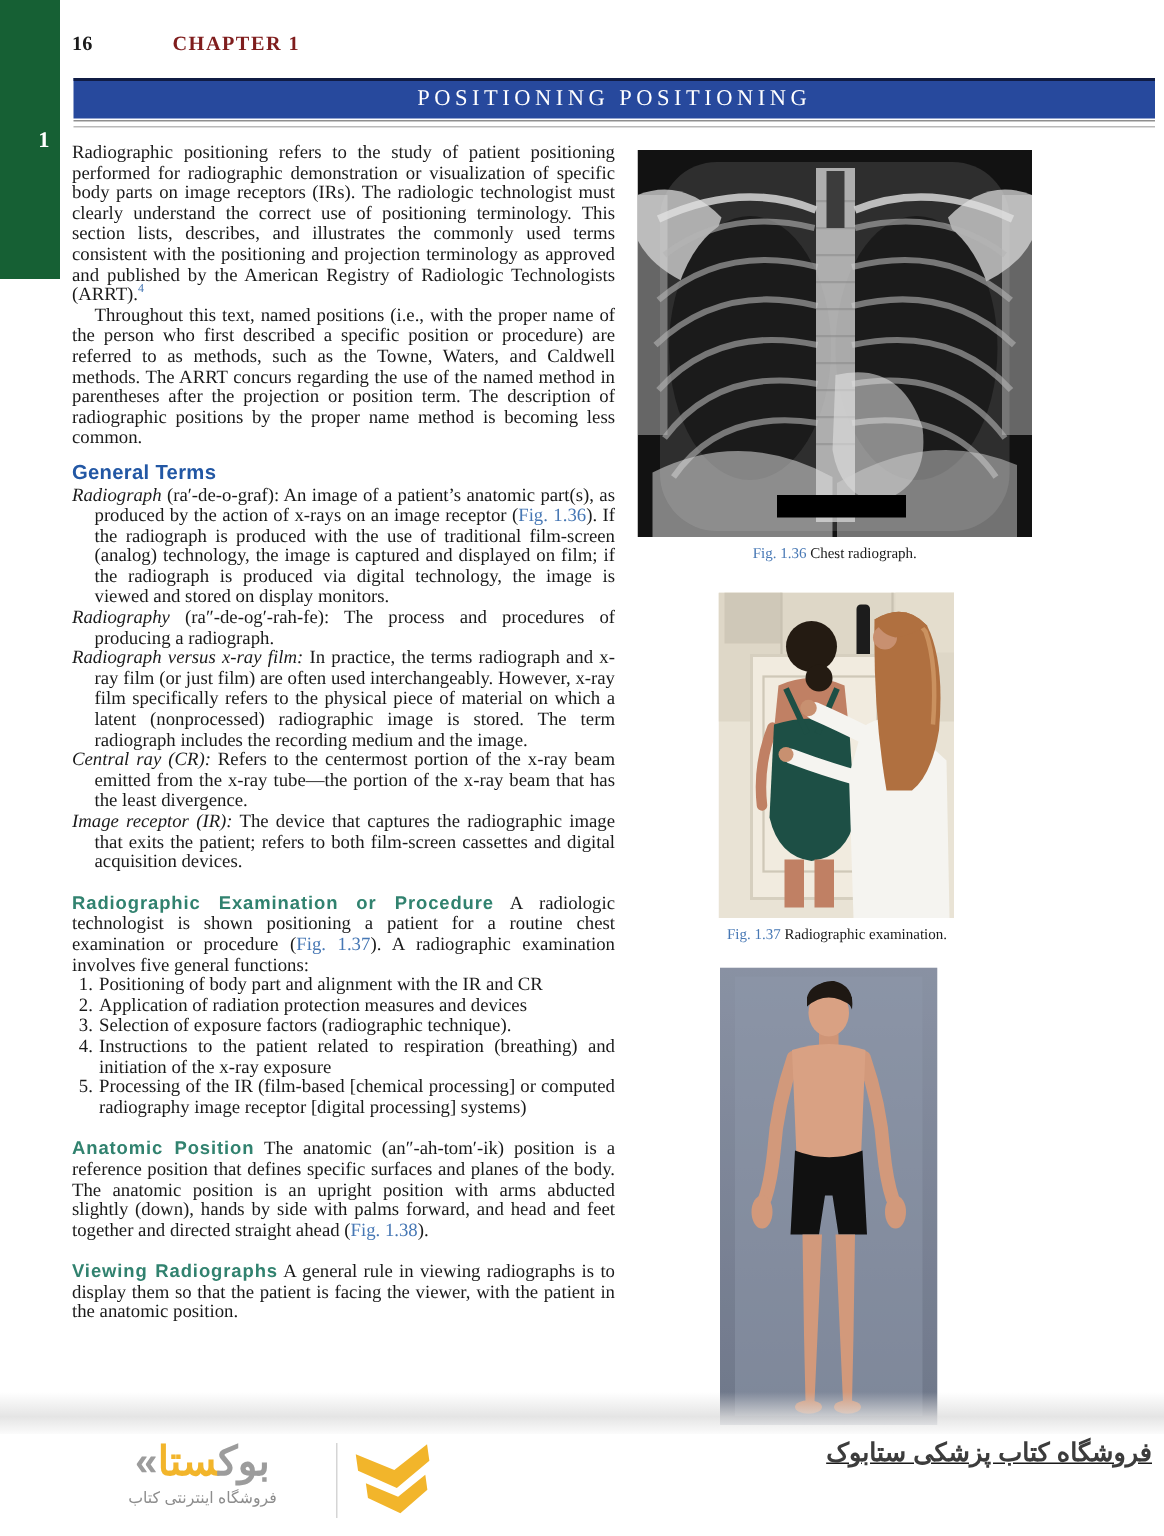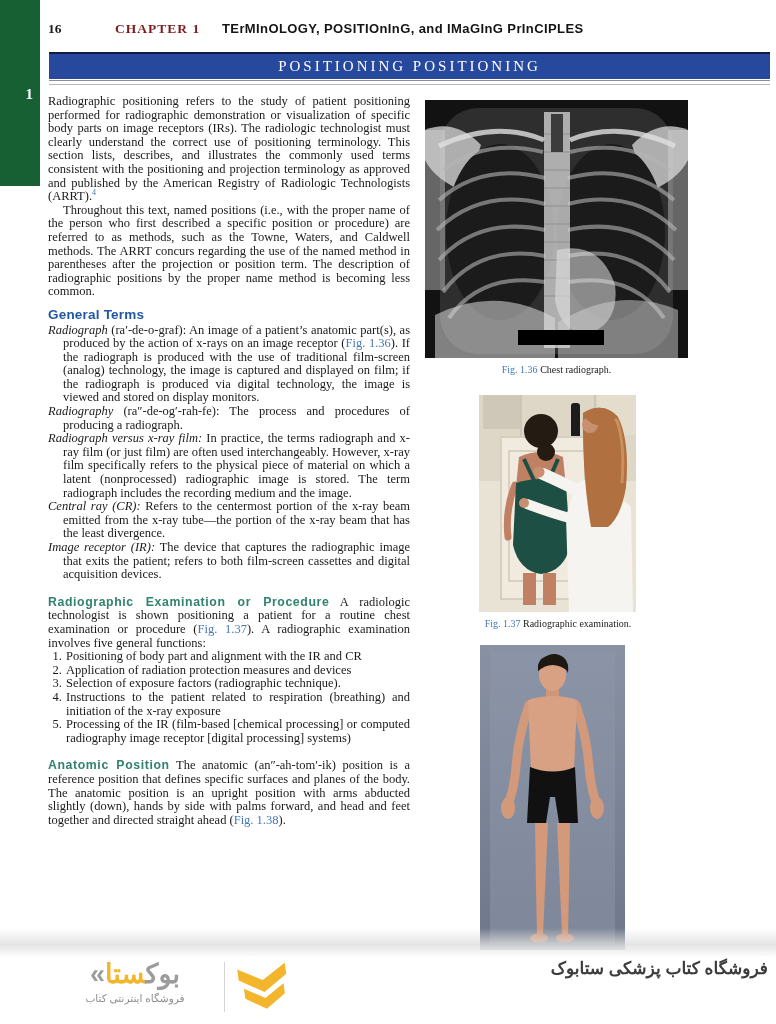--- a/index.html
+++ b/index.html
@@ -47,40 +47,39 @@
         background:linear-gradient(to bottom,rgba(228,228,228,0) 0%,rgba(222,222,222,.8) 55%,#fff 100%);}
   .footer{position:absolute;left:0;top:956px;width:776px;height:68px;background:#fff;}
   .logo{position:absolute;left:55px;top:3px;width:160px;text-align:center;}
   .logo-word{font-family:"Liberation Sans",sans-serif;font-weight:bold;font-size:27px;
         line-height:30px;direction:ltr;}
   .logo-word .gray{color:#9c9c9c;}
   .logo-word .gold{color:#f2b52b;}
   .logo-sub{font-family:"Liberation Sans",sans-serif;font-size:10.5px;color:#8d8d8d;margin-top:3px;}
   .logo-divider{position:absolute;left:224px;top:6px;width:1px;height:50px;background:#d5d5d5;}
   .logo-chevron{position:absolute;left:236px;top:4px;}
-  .footer-right{position:absolute;right:8px;top:2px;text-align:left;}
+  .footer-right{position:absolute;right:8px;top:2px;text-align:left;text-decoration:underline;}
   .store-fa{font-family:"Liberation Sans",sans-serif;font-weight:bold;font-size:17px;
         color:#3c3c3c;direction:rtl;}
   .url{font-family:"Liberation Sans",sans-serif;font-weight:bold;font-size:21px;
         letter-spacing:6.5px;color:#141414;margin-top:4px;}
   .seg-gold{color:#f2b52b;}
 </style>
 </head>
 <body>
 
 <div class="page">
 
   <div class="side-tab">
     <span>1</span>
   </div>
 
   <div class="header">
     <span class="pagenum">16</span>
     <span class="chaplabel">CHAPTER 1</span>
-    <span class="chaptitle">TErMInOLOGY, POSITIOnInG, and IMaGInG PrInCIPLES</span>
   </div>
 
   <div class="banner">
     <span>POSITIONING POSITIONING</span>
   </div>
   <div class="banner-rule"></div>
 
   <div class="leftcol">
     <p class="para"><span>Radiographic positioning refers to the study of patient positioning performed for radiographic demonstration or visualization of specific body parts on image receptors (IRs). The radiologic technologist must clearly understand the correct use of positioning terminology. This section lists, describes, and illustrates the commonly used terms consistent with the positioning and projection terminology as approved and published by the American Registry of Radiologic Technologists (ARRT).</span><span class="seg-sup">4</span></p>
     <p class="para indent">Throughout this text, named positions (i.e., with the proper name of the person who first described a specific position or procedure) are referred to as methods, such as the Towne, Waters, and Caldwell methods. The ARRT concurs regarding the use of the named method in parentheses after the projection or position term. The description of radiographic positions by the proper name method is becoming less common.</p>
@@ -95,20 +94,21 @@
     <p class="sect"><span class="seg-rh">Radiographic Examination or Procedure</span><span>  A radiologic technologist is shown positioning a patient for a routine chest examination or procedure (</span><span class="seg-fr">Fig. 1.37</span><span>). A radiographic examination involves five general functions:</span></p>
     <ol class="fnlist">
       <li>Positioning of body part and alignment with the IR and CR</li>
       <li>Application of radiation protection measures and devices</li>
       <li>Selection of exposure factors (radiographic technique).</li>
       <li>Instructions to the patient related to respiration (breathing) and initiation of the x-ray exposure</li>
       <li>Processing of the IR (film-based [chemical processing] or computed radiography image receptor [digital processing] systems)</li>
     </ol>
 
     <p class="sect"><span class="seg-rh">Anatomic Position</span><span>  The anatomic (an″-ah-tom′-ik) position is a reference position that defines specific surfaces and planes of the body. The anatomic position is an upright position with arms abducted slightly (down), hands by side with palms forward, and head and feet together and directed straight ahead (</span><span class="seg-fr">Fig. 1.38</span><span>).</span></p>
+    <p class="sect"><span class="seg-rh">Viewing Radiographs</span><span>  A general rule in viewing radiographs is to display them so that the patient is facing the viewer, with the patient in the anatomic position.</span></p>
   </div>
 
   <div class="fig" style="left:425px;top:100px;">
     <svg width="263" height="258" viewBox="0 0 263 258">
       <rect width="263" height="258" fill="#121212"></rect>
       <rect x="15" y="8" width="233" height="246" rx="38" fill="#2e2e2e"></rect>
       <rect x="0" y="30" width="20" height="160" fill="#cfcfcf" opacity=".45"></rect>
       <rect x="243" y="30" width="20" height="160" fill="#cfcfcf" opacity=".45"></rect>
       <path d="M0,30 Q30,18 56,45 L40,92 Q10,80 0,60 Z" fill="#d9d9d9" opacity=".75"></path>
       <path d="M263,30 Q233,18 207,45 L223,92 Q253,80 263,60 Z" fill="#d9d9d9" opacity=".75"></path>

